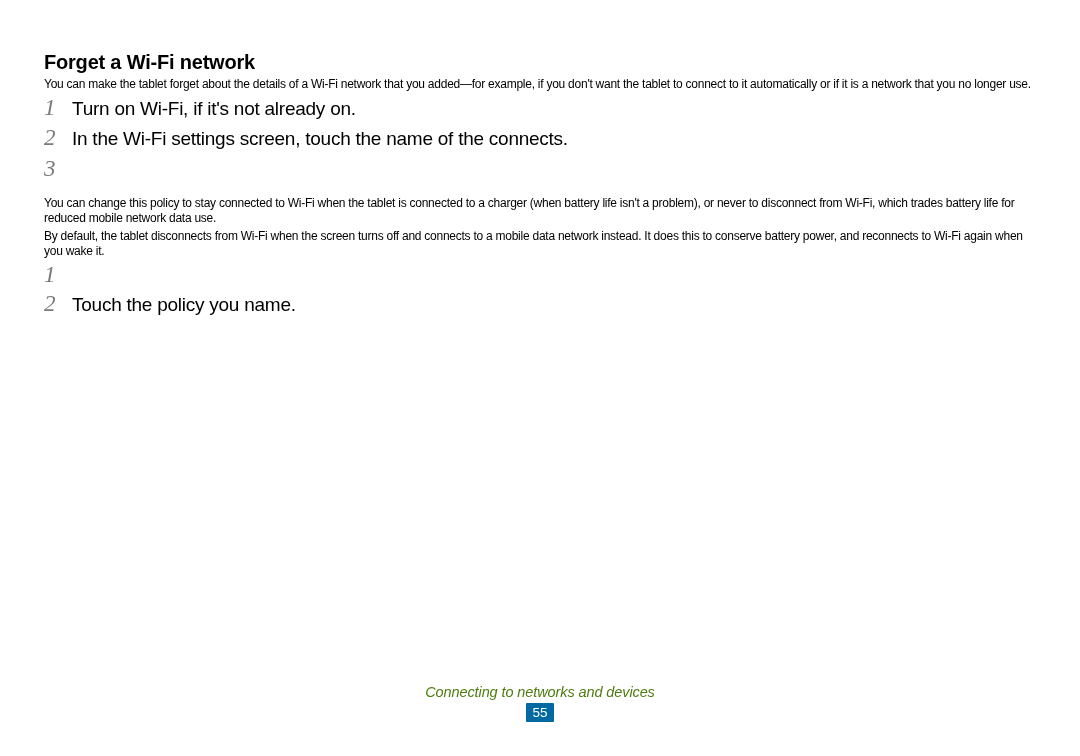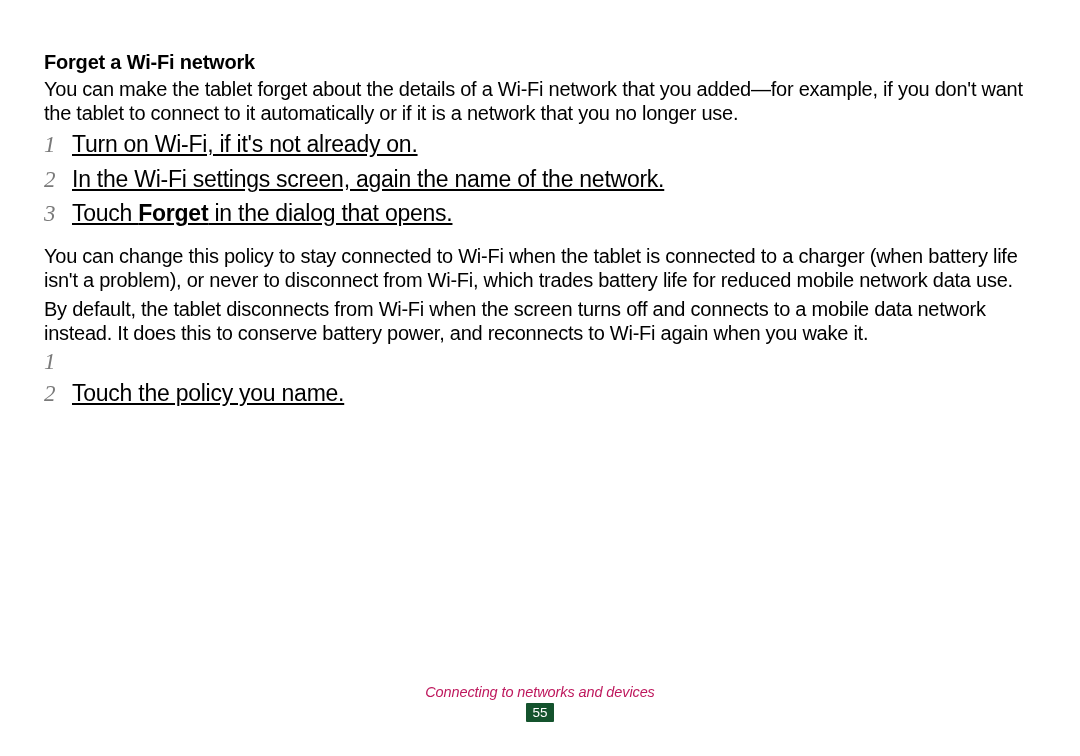--- a/index.html
+++ b/index.html
@@ -20,21 +20,21 @@
     padding: 50px 36px 0 44px;
   }
   .section-heading {
     font-weight: 700;
     font-size: 20px;
     line-height: 1.25;
     letter-spacing: -0.2px;
     margin: 0 0 2px 0;
   }
   .body-text {
-    font-size: 20px;
+    font-size: 12px;
     line-height: 1.22;
     letter-spacing: -0.25px;
     margin: 0 0 4px 0;
   }
   .steps {
     margin: 4px 0 16px 0;
   }
   .step {
     display: flex;
     align-items: baseline;
@@ -45,45 +45,44 @@
     font-style: italic;
     font-weight: 400;
     font-size: 23px;
     color: #7a7a7a;
     width: 28px;
     flex: 0 0 28px;
     line-height: 1;
     text-align: left;
   }
   .step-text {
-    font-size: 23px;
+    font-size: 19px;
     line-height: 1.25;
     letter-spacing: -0.25px;
-    text-decoration: underline;
   }
   .step-text b {
     font-weight: 700;
   }
   .footer {
     position: absolute;
     bottom: 34px;
     left: 0;
     right: 0;
     text-align: center;
   }
   .footer-chapter {
     font-style: italic;
     font-size: 14.5px;
-    color: #be185d;
+    color: #4d7c0f;
     letter-spacing: -0.1px;
     margin-bottom: 3px;
   }
   .page-num {
     display: inline-block;
-    background: #14532d;
+    background: #0369a1;
     color: #fff;
     font-size: 13.5px;
     line-height: 1;
     padding: 3px 6px 3px 6px;
     border-radius: 1px;
   }
 </style>
 </head>
 <body>
 
@@ -93,25 +92,24 @@
     <div class="section-heading">Forget a Wi-Fi network</div>
     <p class="body-text">You can make the tablet forget about the details of a Wi-Fi network that you added—for example, if you don't want the tablet to connect to it automatically or if it is a network that you no longer use.</p>
 
     <div class="steps">
       <div class="step">
         <span class="step-num">1</span>
         <span class="step-text">Turn on Wi-Fi, if it's not already on.</span>
       </div>
       <div class="step">
         <span class="step-num">2</span>
-        <span class="step-text">In the Wi-Fi settings screen, again the name of the network.</span>
+        <span class="step-text">In the Wi-Fi settings screen, touch the name of the connects.</span>
       </div>
       <div class="step">
         <span class="step-num">3</span>
-        <span class="step-text"><span>Touch </span><b>Forget</b><span> in the dialog that opens.</span></span>
       </div>
     </div>
   </div>
 
   <div>
     <p class="body-text">You can change this policy to stay connected to Wi-Fi when the tablet is connected to a charger (when battery life isn't a problem), or never to disconnect from Wi-Fi, which trades battery life for reduced mobile network data use.</p>
     <p class="body-text">By default, the tablet disconnects from Wi-Fi when the screen turns off and connects to a mobile data network instead. It does this to conserve battery power, and reconnects to Wi-Fi again when you wake it.</p>
 
     <div class="steps">
       <div class="step">

